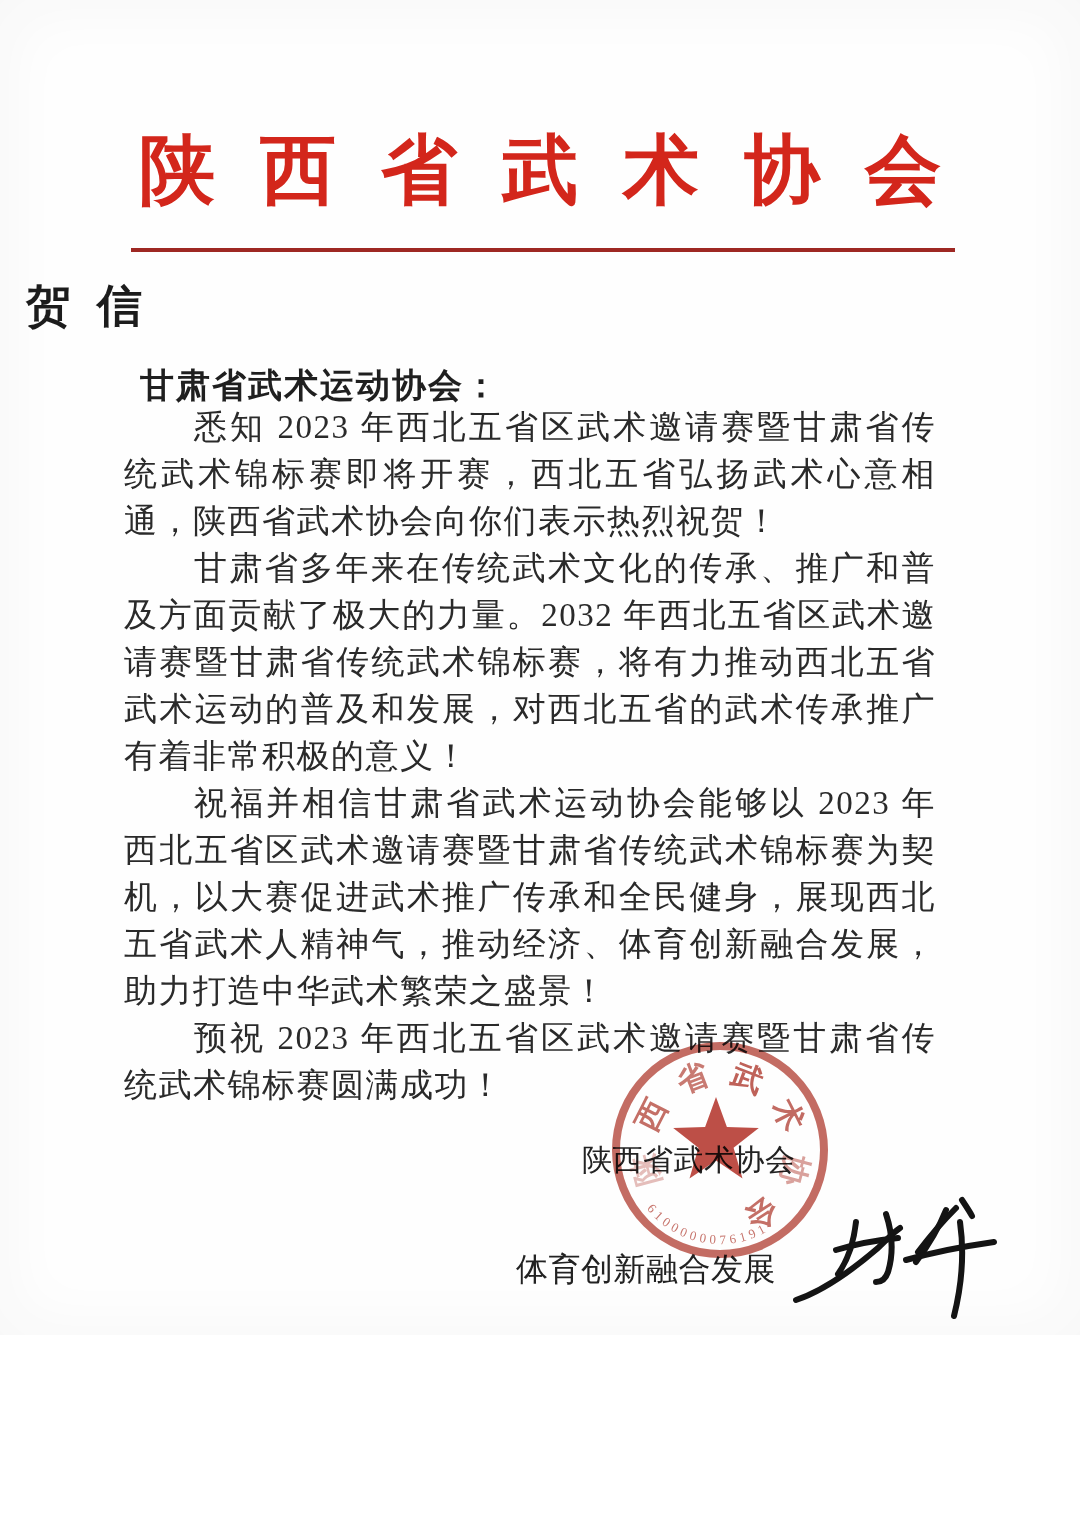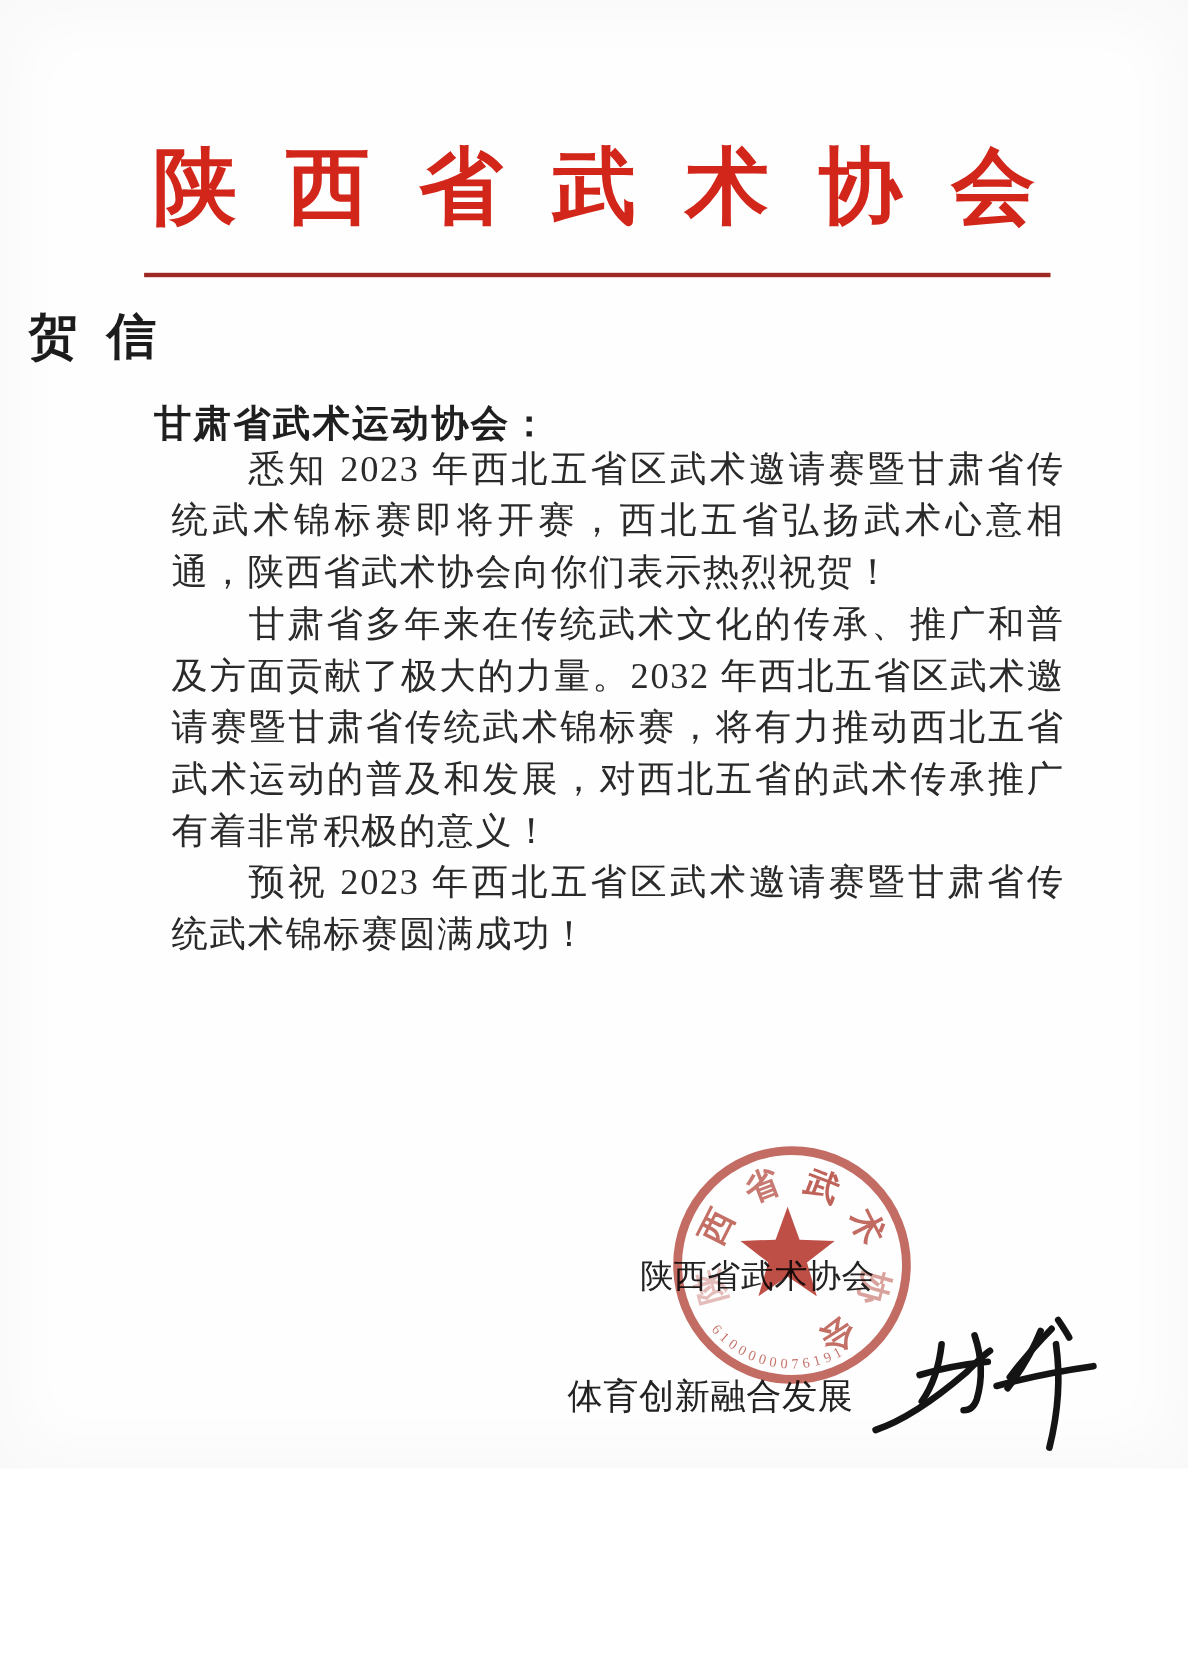--- a/index.html
+++ b/index.html
@@ -56,21 +56,21 @@
     font-size: 34px;
     font-weight: 700;
     letter-spacing: 2px;
     color: #1f1f1f;
     line-height: 1.2;
     text-align: right;
   }
   .body-text {
     position: absolute;
     top: 404px;
-    left: 156px;
+    left: 124px;
     width: 812px;
   }
   .body-text p {
     margin: 0;
     font-size: 33px;
     line-height: 47px;
     letter-spacing: 1.5px;
     text-align: justify;
     text-indent: 70px;
     color: #2a2a2a;
@@ -133,20 +133,21 @@
 
   <div class="red-rule"></div>
 
   <div class="letter-title">贺信</div>
 
   <div class="salutation">甘肃省武术运动协会：</div>
 
   <div class="body-text">
     <p>悉知 2023 年西北五省区武术邀请赛暨甘肃省传统武术锦标赛即将开赛，西北五省弘扬武术心意相通，陕西省武术协会向你们表示热烈祝贺！</p>
     <p>甘肃省多年来在传统武术文化的传承、推广和普及方面贡献了极大的力量。2032 年西北五省区武术邀请赛暨甘肃省传统武术锦标赛，将有力推动西北五省武术运动的普及和发展，对西北五省的武术传承推广有着非常积极的意义！</p>
+    <p>祝福并相信甘肃省武术运动协会能够以 2023 年西北五省区武术邀请赛暨甘肃省传统武术锦标赛为契机，以大赛促进武术推广传承和全民健身，展现西北五省武术人精神气，推动经济、体育创新融合发展，助力打造中华武术繁荣之盛景！</p>
     <p>预祝 2023 年西北五省区武术邀请赛暨甘肃省传统武术锦标赛圆满成功！</p>
   </div>
 
   <div class="sign-org-line">陕西省武术协会</div>
 
   <div class="signer-title-line">体育创新融合发展</div>
 
   <div class="letter-date">2023 年 7 月 25 日</div>
 
   <svg class="seal-svg" viewBox="0 0 260 260" aria-hidden="true">

